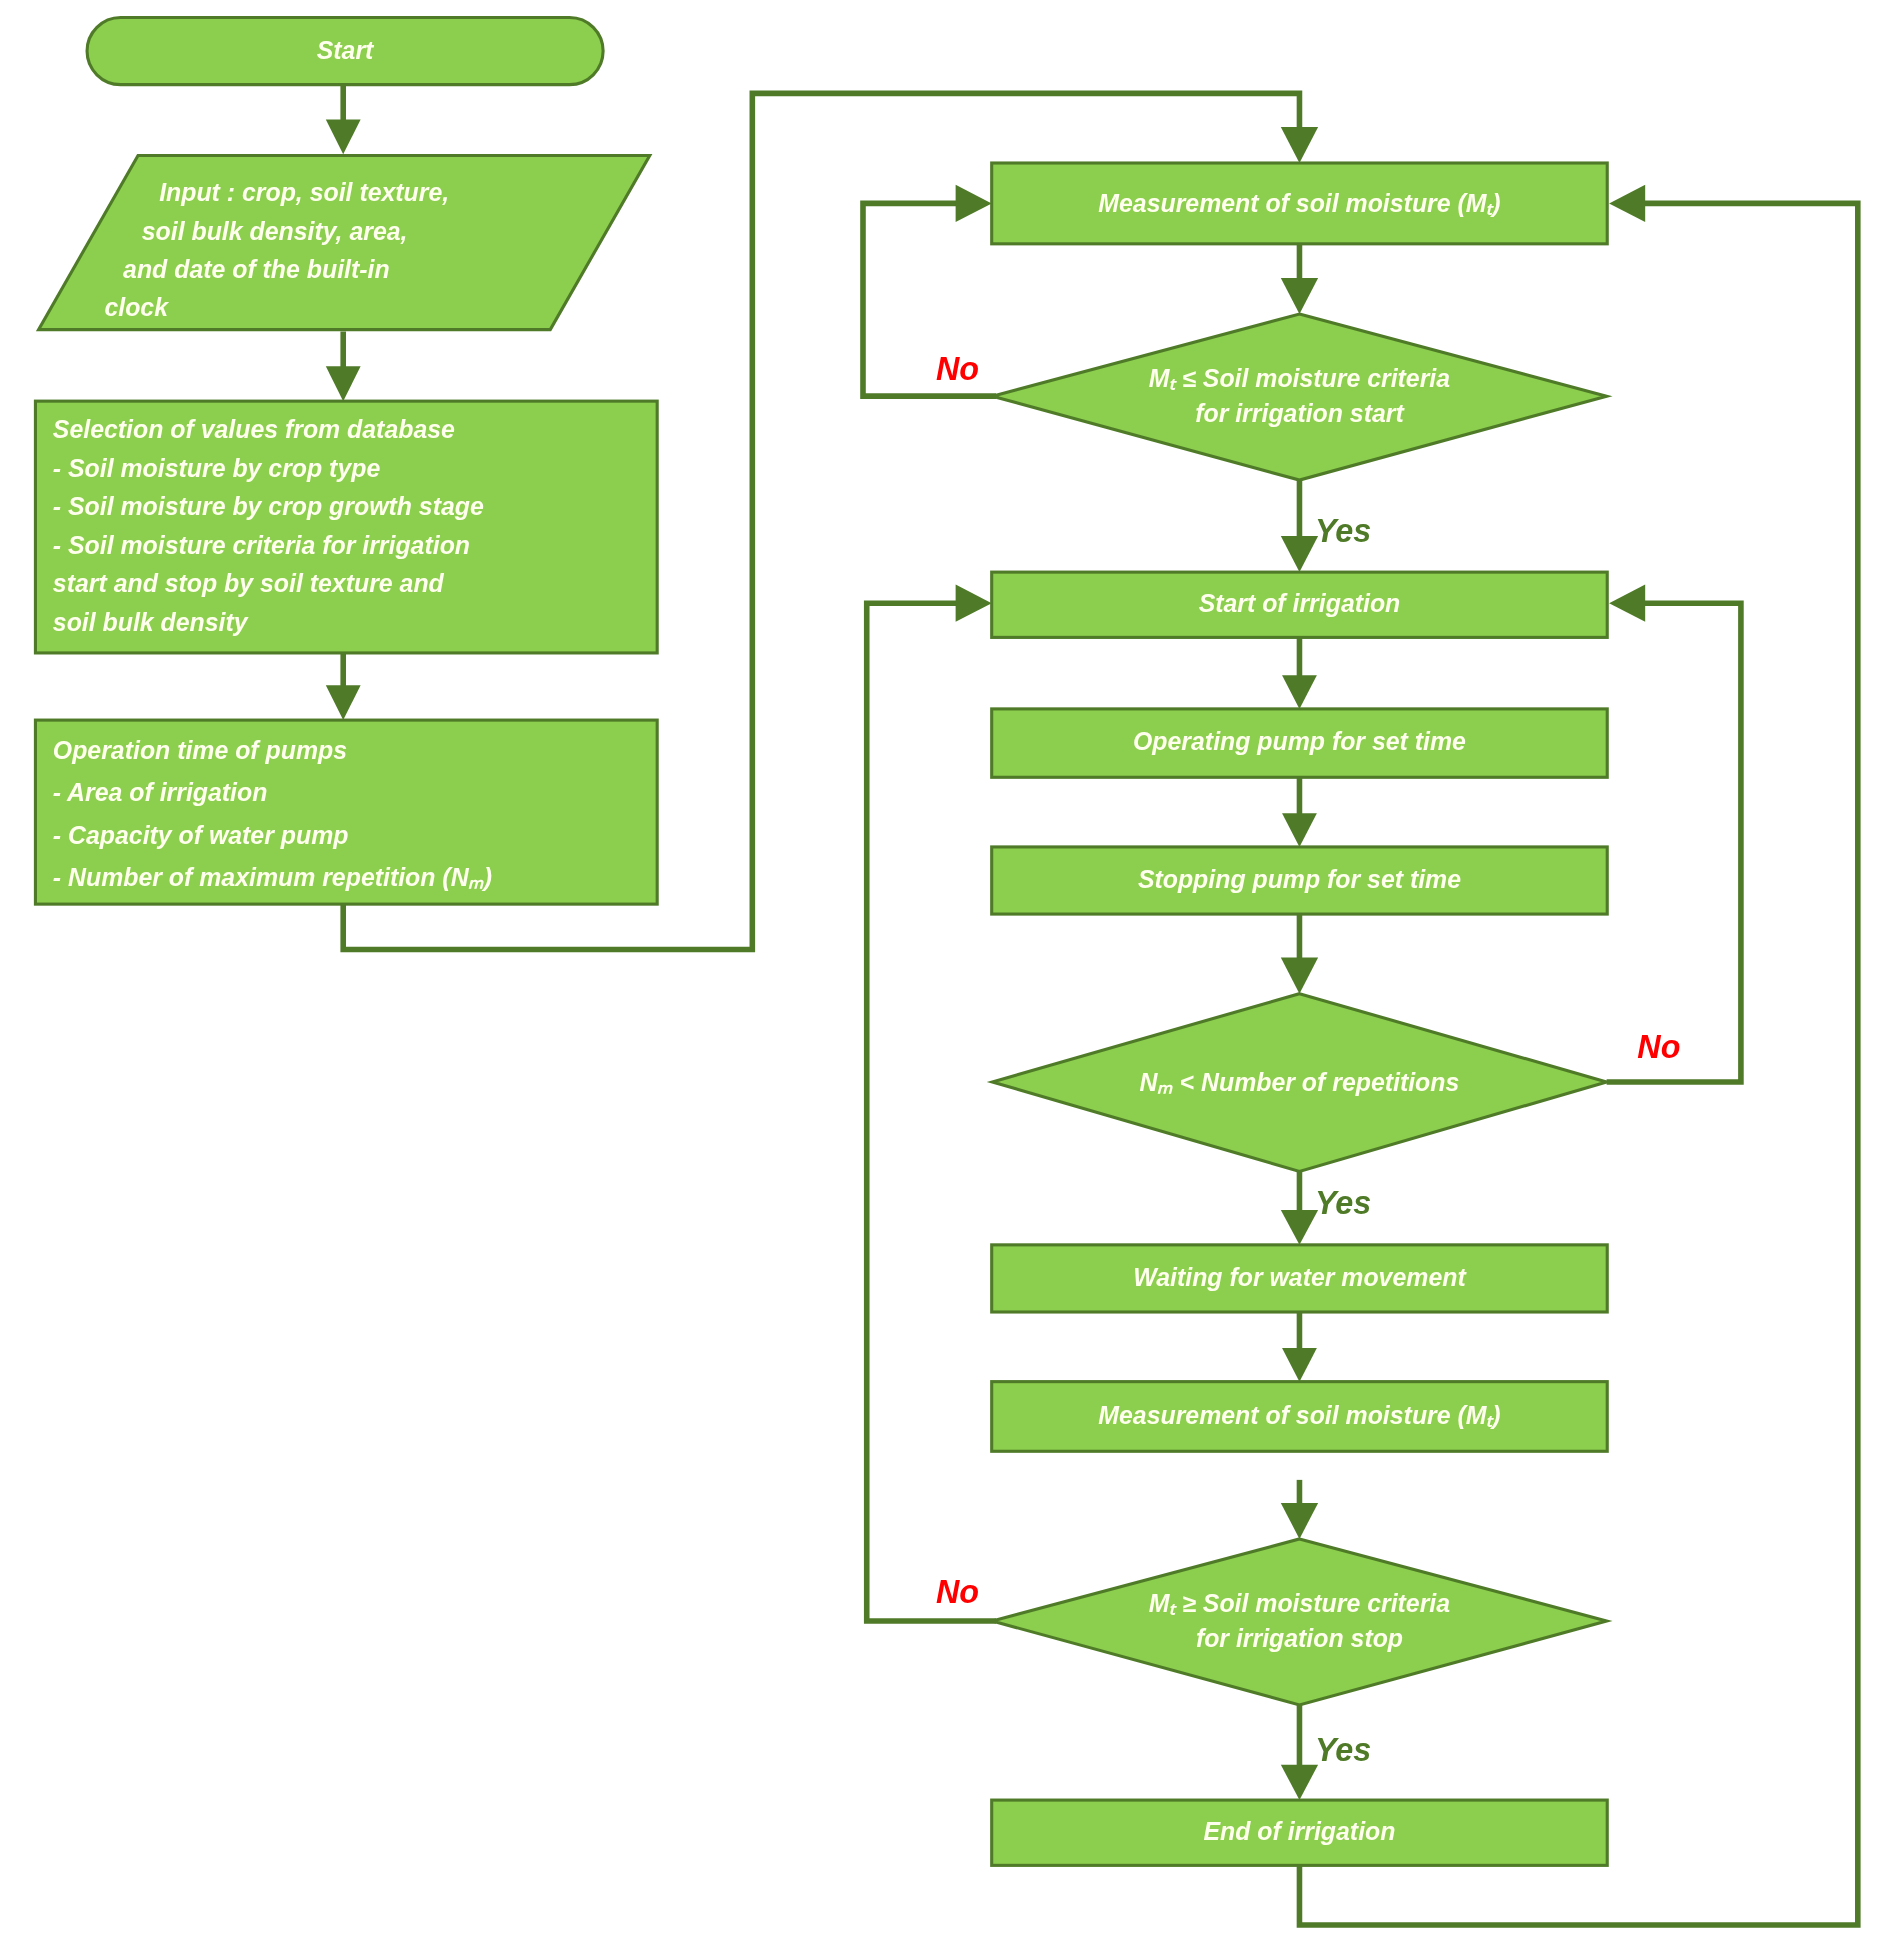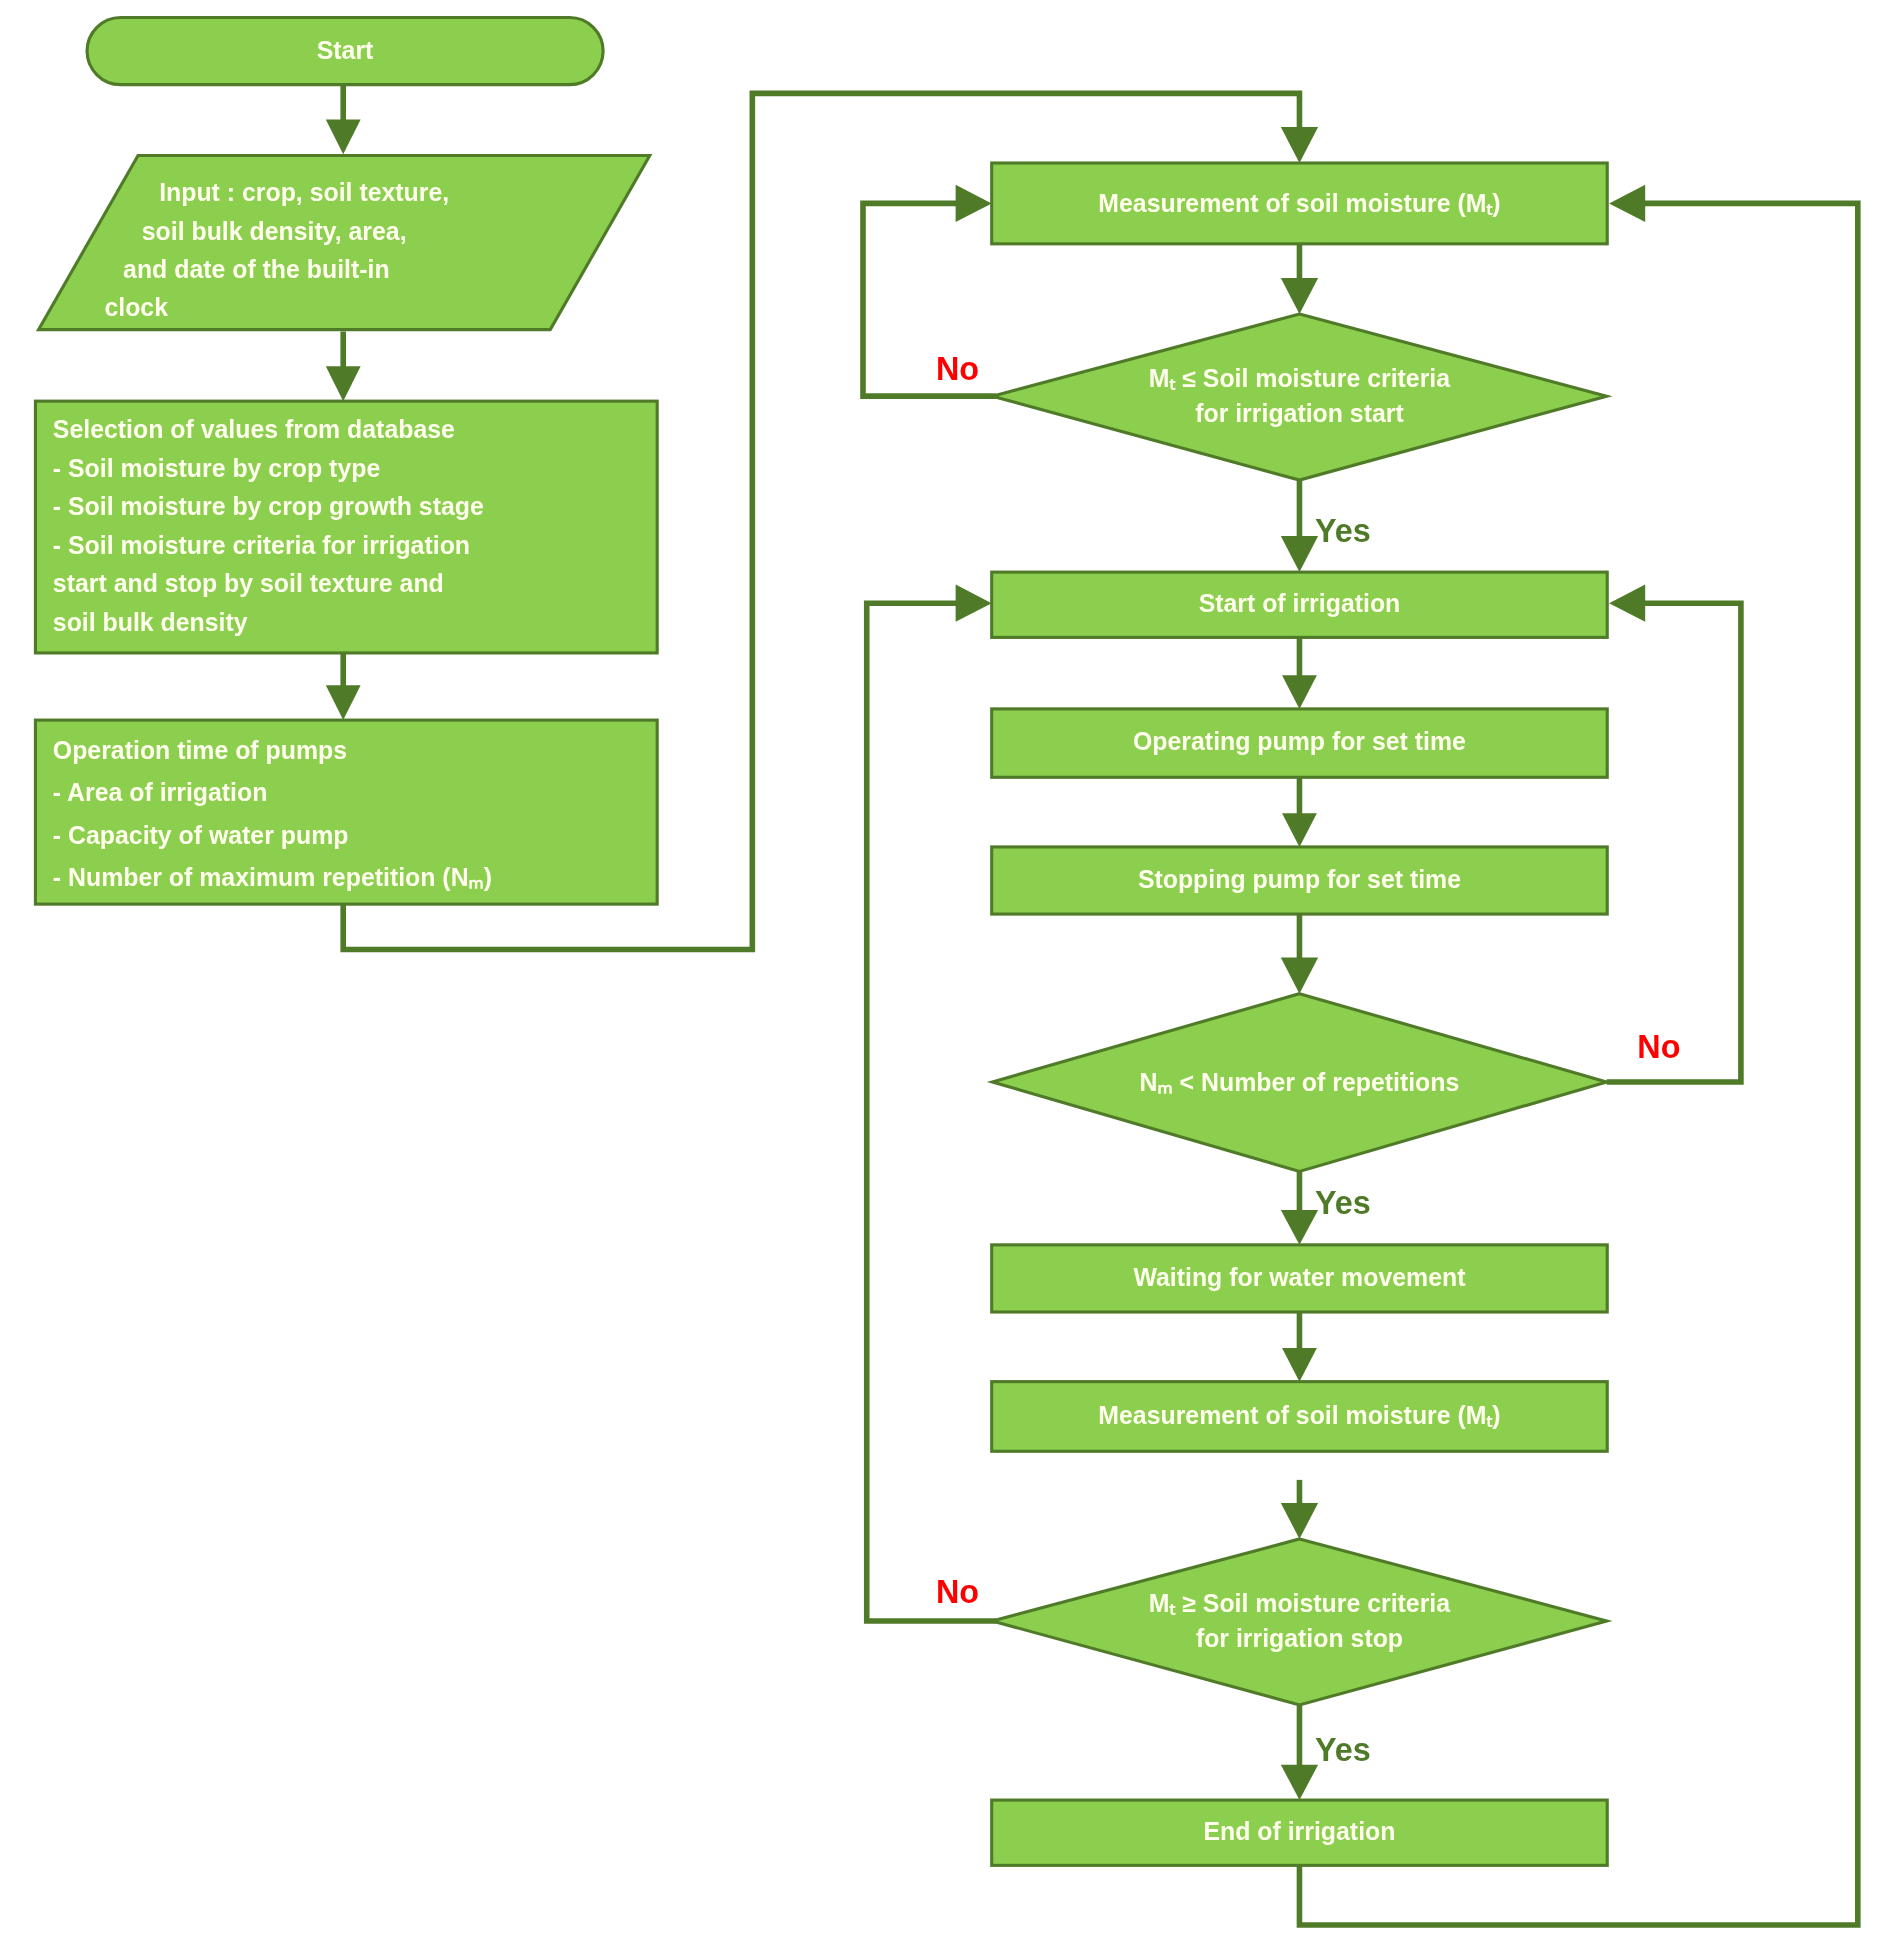--- a/index.html
+++ b/index.html
@@ -6,20 +6,21 @@
     margin: 0;
     padding: 0;
     background: #ffffff;
   }
   #stage {
     position: relative;
     width: 1892px;
     height: 1955px;
     background: #ffffff;
     font-family: "Liberation Sans", sans-serif;
+    font-style: italic;
   }
   svg#flow {
     position: absolute;
     top: 0; left: 0;
     width: 1892px;
     height: 1955px;
     display: block;
   }
   .node-fill { fill: #8CCE4E; stroke: #4F7B28; stroke-width: 5; }
   .conn { fill: none; stroke: #4F7B28; stroke-width: 9; stroke-linecap: butt; stroke-linejoin: miter; }

